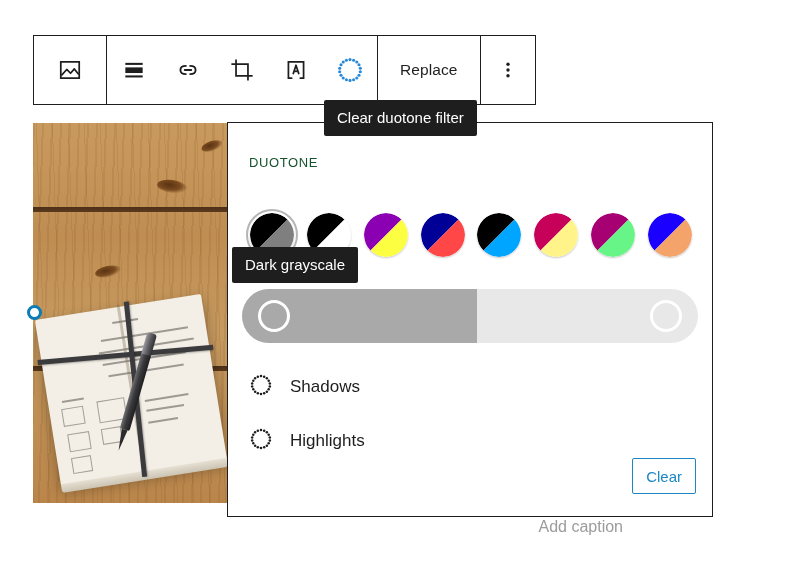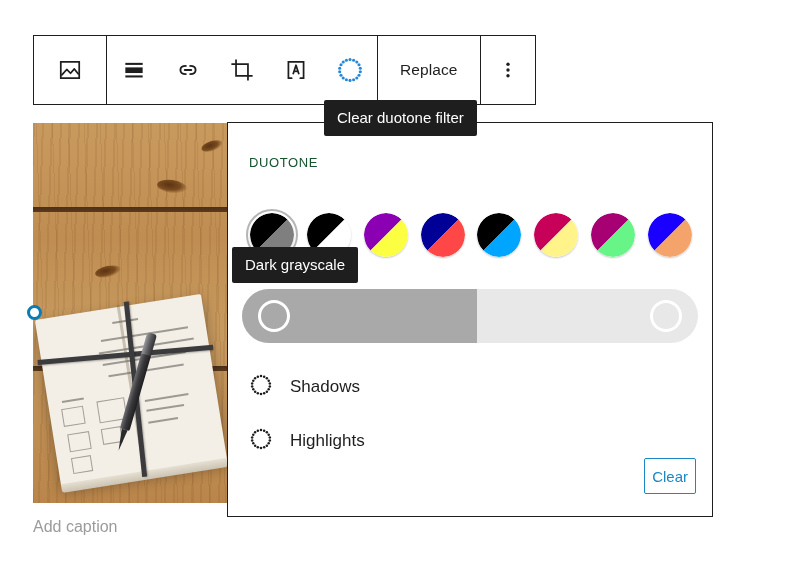--- a/index.html
+++ b/index.html
@@ -259,21 +259,21 @@
     box-sizing: border-box;
     z-index: 20;
   }
 
   
   .caption {
     position: absolute;
     left: 33px;
     top: 518px;
     width: 590px;
-    text-align: left;
+    text-align: right;
     font-size: 16px;
     color: #9b9b9b;
     z-index: 4;
   }
 
   
   .duotone-panel {
     position: absolute;
     left: 227px;
     top: 122px;
@@ -377,21 +377,21 @@
     font-size: 17px;
     color: #1e1e1e;
   }
 
   
   .clear-btn {
     position: absolute;
     right: 16px;
     bottom: 22px;
     height: 36px;
-    padding: 0 7px;
+    padding: 0 13px;
     background: #ffffff;
     border: 1px solid #1b87c4;
     color: #1b87c4;
     font-size: 15px;
     font-family: "Liberation Sans", sans-serif;
     border-radius: 2px;
     cursor: pointer;
   }
 </style>
 </head>

